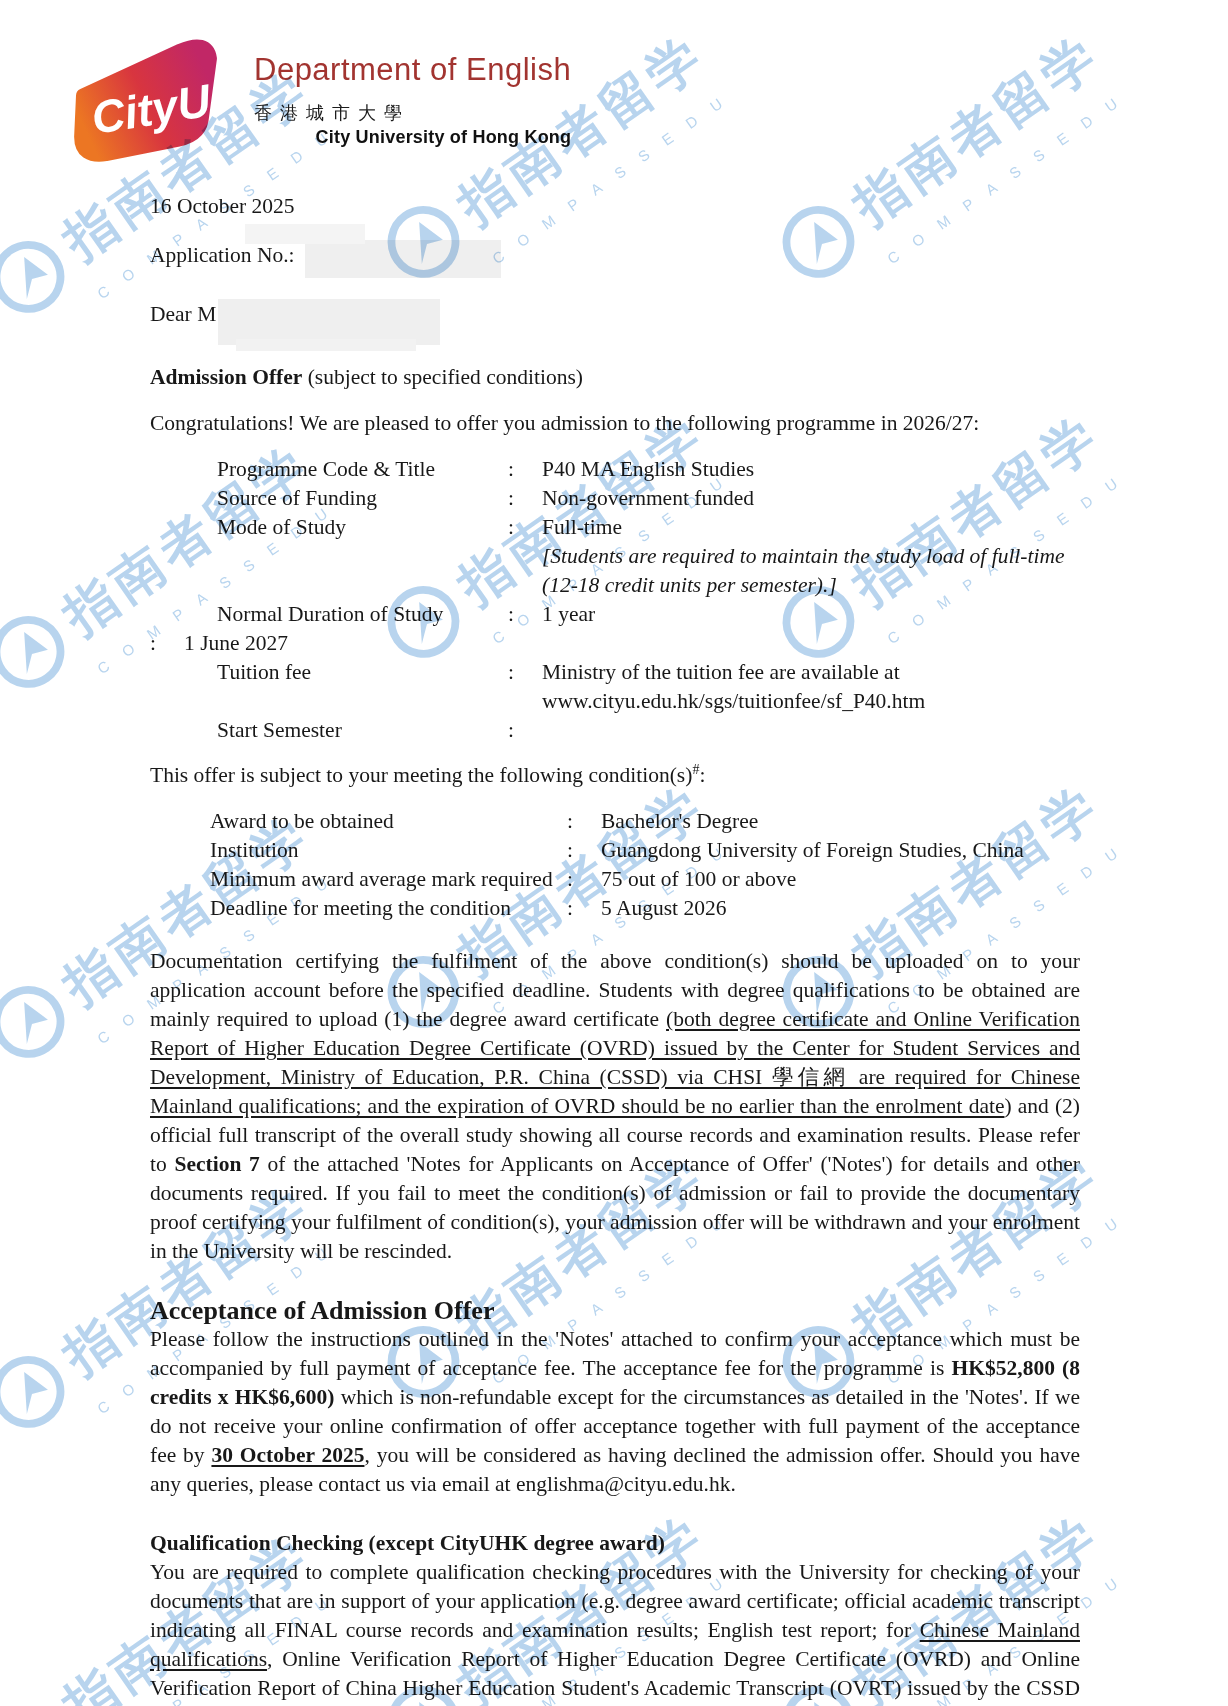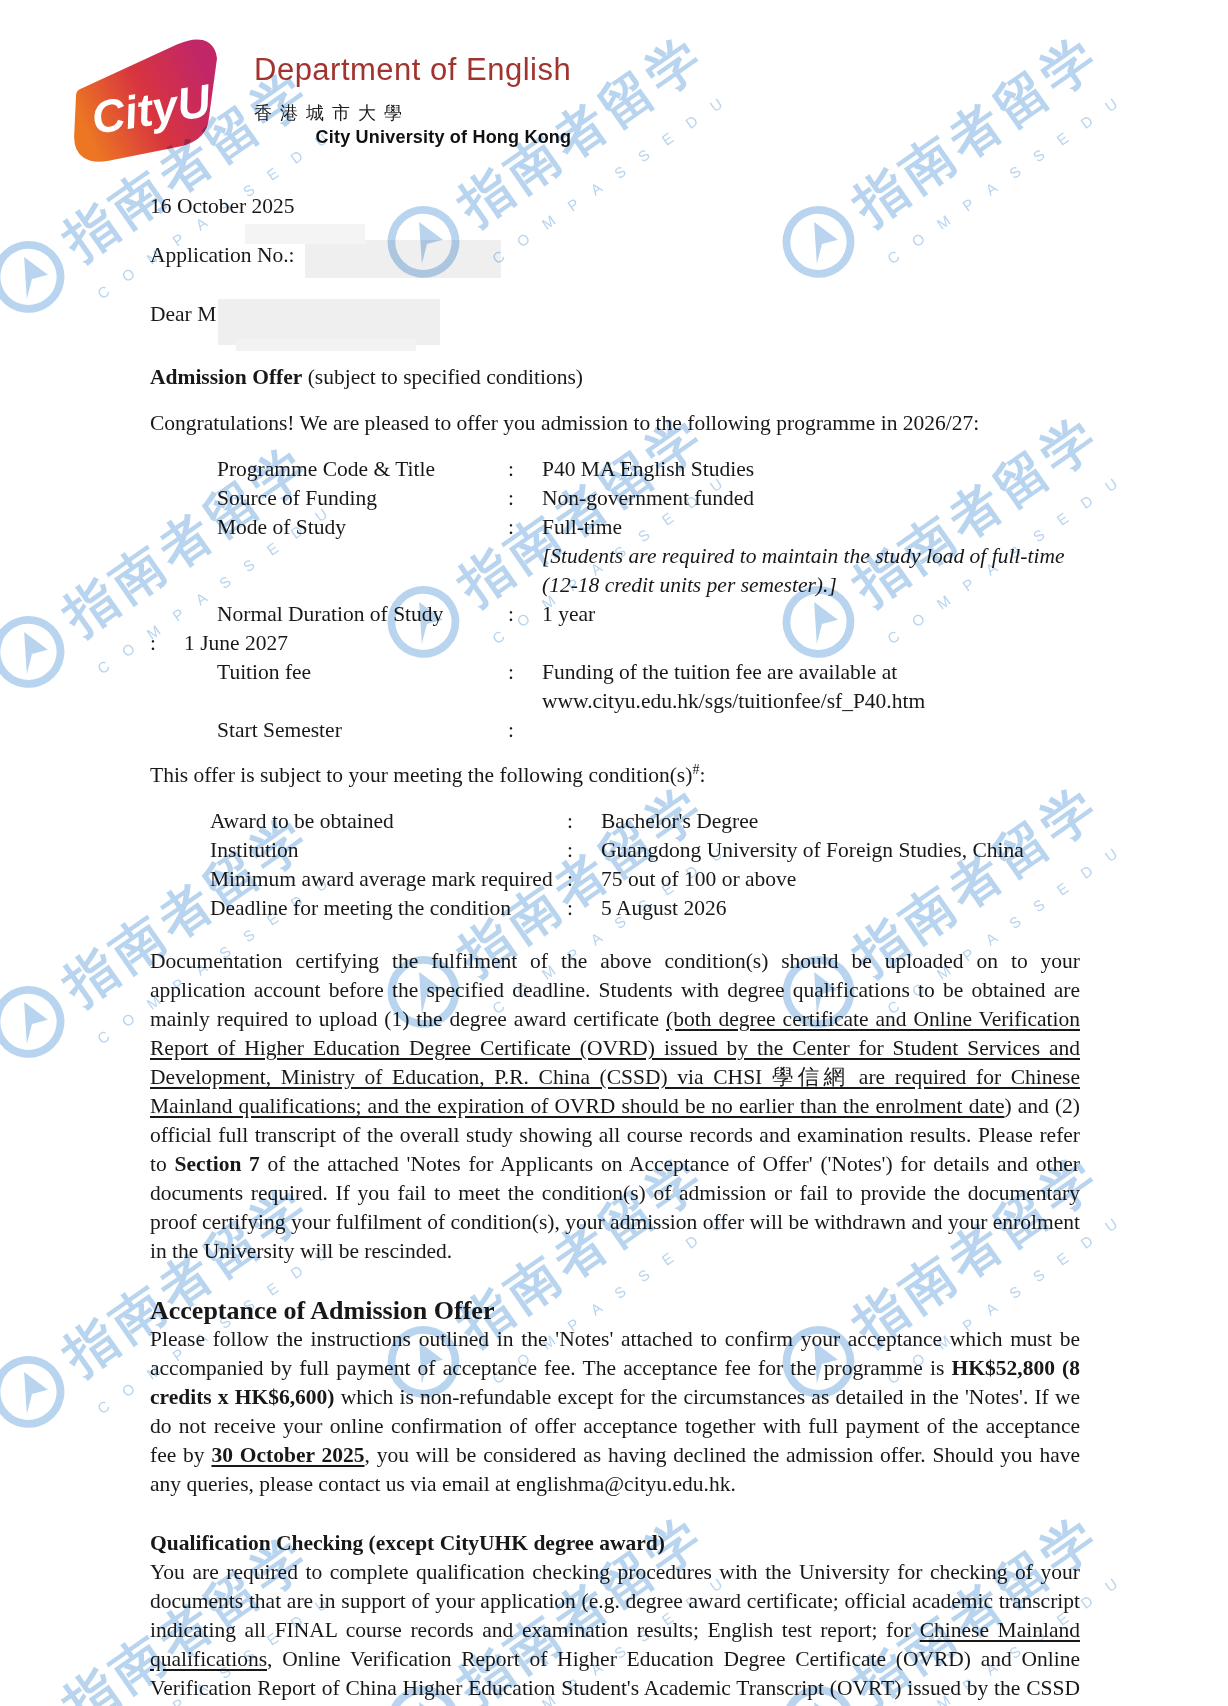--- a/index.html
+++ b/index.html
@@ -169,21 +169,21 @@
             <div class="kv-value">
               <div>1 June 2027</div>
 
             </div>
           </div>
 
           <div class="kv-row">
             <div class="kv-label">Tuition fee</div>
             <div class="kv-colon">:</div>
             <div class="kv-value">
-              <div>Funding of the tuition fee are available at</div>
+              <div>Ministry of the tuition fee are available at</div>
 
               <div>www.cityu.edu.hk/sgs/tuitionfee/sf_P40.htm</div>
             </div>
           </div>
 
           <div class="kv-row">
             <div class="kv-label">Start Semester</div>
             <div class="kv-colon">:</div>
           </div>
         </div>

